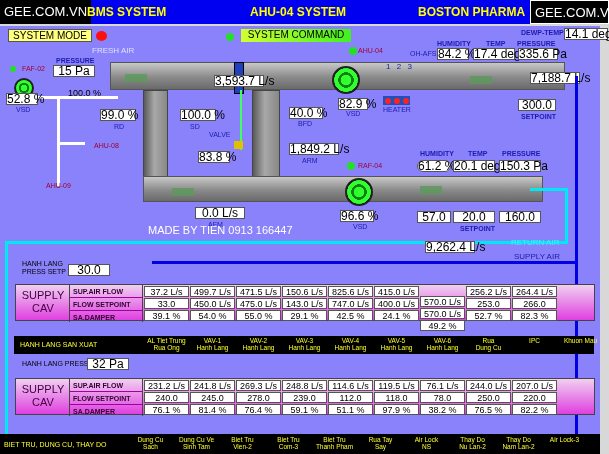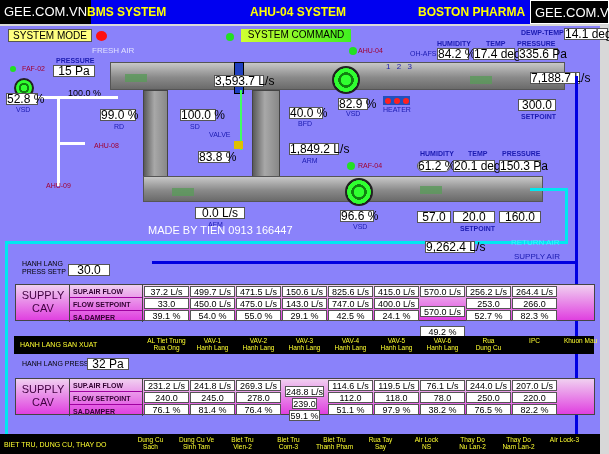--- a/index.html
+++ b/index.html
@@ -175,21 +175,21 @@
         <div style="width: 45px; display: flex; flex-direction: column; gap: 1px; padding-top: 1px;">
           <div class="cell">825.6 L/s</div>
           <div class="cell">747.0 L/s</div>
           <div class="cell">42.5 %</div>
         </div>
         <div style="width: 45px; display: flex; flex-direction: column; gap: 1px; padding-top: 1px;">
           <div class="cell">415.0 L/s</div>
           <div class="cell">400.0 L/s</div>
           <div class="cell">24.1 %</div>
         </div>
-        <div style="width: 45px; display: flex; flex-direction: column; gap: 9px; padding-top: 1px;">
+        <div style="width: 45px; display: flex; flex-direction: column; gap: 1px; padding-top: 11px;">
           <div class="cell">570.0 L/s</div>
           <div class="cell">570.0 L/s</div>
           <div class="cell">49.2 %</div>
         </div>
         <div style="width: 45px; display: flex; flex-direction: column; gap: 1px; padding-top: 1px;">
           <div class="cell">256.2 L/s</div>
           <div class="cell">253.0</div>
           <div class="cell">52.7 %</div>
         </div>
         <div style="width: 45px; display: flex; flex-direction: column; gap: 1px; padding-top: 1px;">
@@ -263,21 +263,21 @@
         <div style="width: 45px; display: flex; flex-direction: column; gap: 1px; padding-top: 1px;">
           <div class="cell">241.8 L/s</div>
           <div class="cell">245.0</div>
           <div class="cell">81.4 %</div>
         </div>
         <div style="width: 45px; display: flex; flex-direction: column; gap: 1px; padding-top: 1px;">
           <div class="cell">269.3 L/s</div>
           <div class="cell">278.0</div>
           <div class="cell">76.4 %</div>
         </div>
-        <div style="width: 45px; display: flex; flex-direction: column; gap: 1px; padding-top: 7px; align-items: center;">
+        <div style="width: 45px; display: flex; flex-direction: column; gap: 1px; padding-top: 1px;">
           <div class="cell">248.8 L/s</div>
           <div class="cell">239.0</div>
           <div class="cell">59.1 %</div>
         </div>
         <div style="width: 45px; display: flex; flex-direction: column; gap: 1px; padding-top: 1px;">
           <div class="cell">114.6 L/s</div>
           <div class="cell">112.0</div>
           <div class="cell">51.1 %</div>
         </div>
         <div style="width: 45px; display: flex; flex-direction: column; gap: 1px; padding-top: 1px;">

